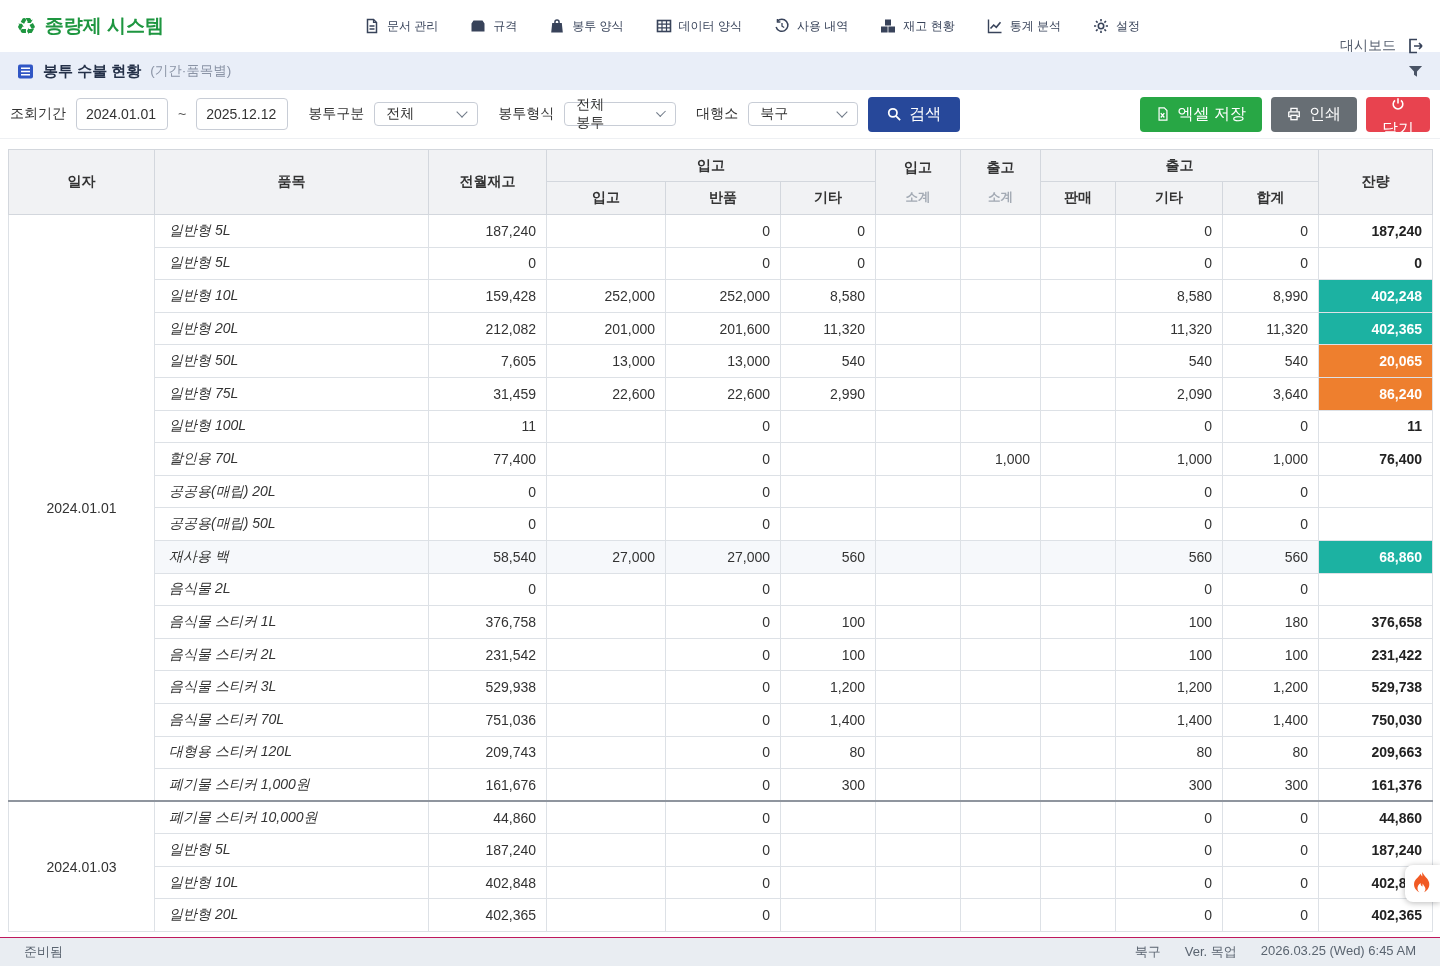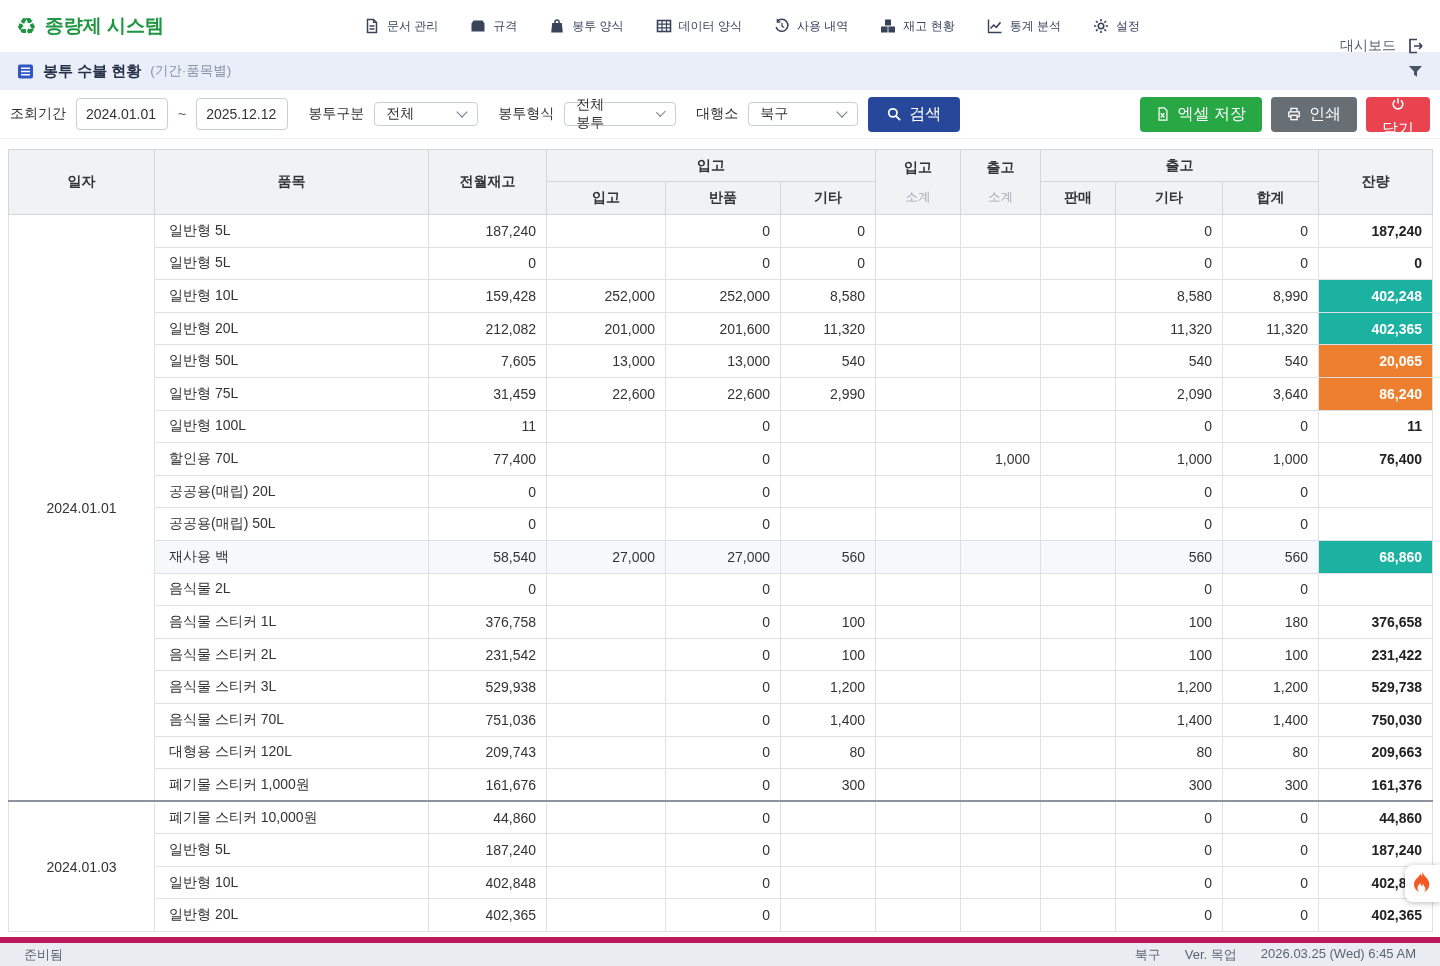--- a/index.html
+++ b/index.html
@@ -46,35 +46,35 @@
   .btn-print { background:var(--btn-gray); }
   .btn-close { background:var(--btn-red);flex-direction:column; }
 
   
   .table-wrap { margin:10px 8px 0; }
   table { border-collapse:collapse; table-layout:fixed; width:1424px; }
   th,td { border:1px solid #dde1e6; overflow:hidden; white-space:nowrap; }
   thead th { background:#f1f2f4; font-size:14px; color:#333; font-weight:bold; border-color:#d3d7dd; }
   thead tr:first-child th { height:32px; }
   thead tr:last-child th { height:33px; }
-  thead .h-sub .sub { font-weight:normal; font-size:12.5px; color:#a3aab4; margin-top:12px; }
+  thead .h-sub .sub { font-weight:bold; font-size:12.5px; color:#a3aab4; margin-top:12px; }
   tbody td { height:32.6px; font-size:14px; }
   td.c-date { text-align:center; color:#333; vertical-align:middle; }
-  td.c-item { text-align:left; padding-left:14px; }
+  td.c-item { text-align:left; padding-left:14px;font-style:italic; }
   td.c-num { text-align:right; padding-right:10px; }
   td.c-remain { text-align:right; padding-right:10px; font-weight:bold; color:#222; }
   td.c-remain.teal { background:var(--remain-teal); color:#fff; }
   td.c-remain.orange { background:var(--remain-orange); color:#fff; }
   tr.hl td { background:#f6f8fb; }
   tr.hl td.c-remain.teal { background:var(--remain-teal); }
   tr.group-start td { border-top:2px solid #8f959e; }
   table { border:1px solid #c6cad1; }
 
   
-  .statusbar { position:absolute; left:0; bottom:0; width:100%; height:29px; background:#e9edf2; border-top:6px solid #be185d; display:flex; align-items:center; justify-content:space-between; padding:0 24px; font-size:13px; color:#5a6470; }
+  .statusbar { position:absolute; left:0; bottom:0; width:100%; height:29px; background:#e9edf2; border-top:1px solid #be185d; display:flex; align-items:center; justify-content:space-between; padding:0 24px; font-size:13px; color:#5a6470; }
   .status-right { display:flex; gap:24px; }
 
   
   .flame-btn { position:absolute; right:0; top:865px; width:35px; height:37px; background:#fff; border-radius:8px 0 0 8px; box-shadow:0 1px 6px rgba(0,0,0,.28); display:flex; align-items:center; justify-content:center; cursor:pointer; }
   .flame-btn svg { width:21px; height:24px; }
 </style>
 </head>
 <body>
 
 <div class="topnav">

